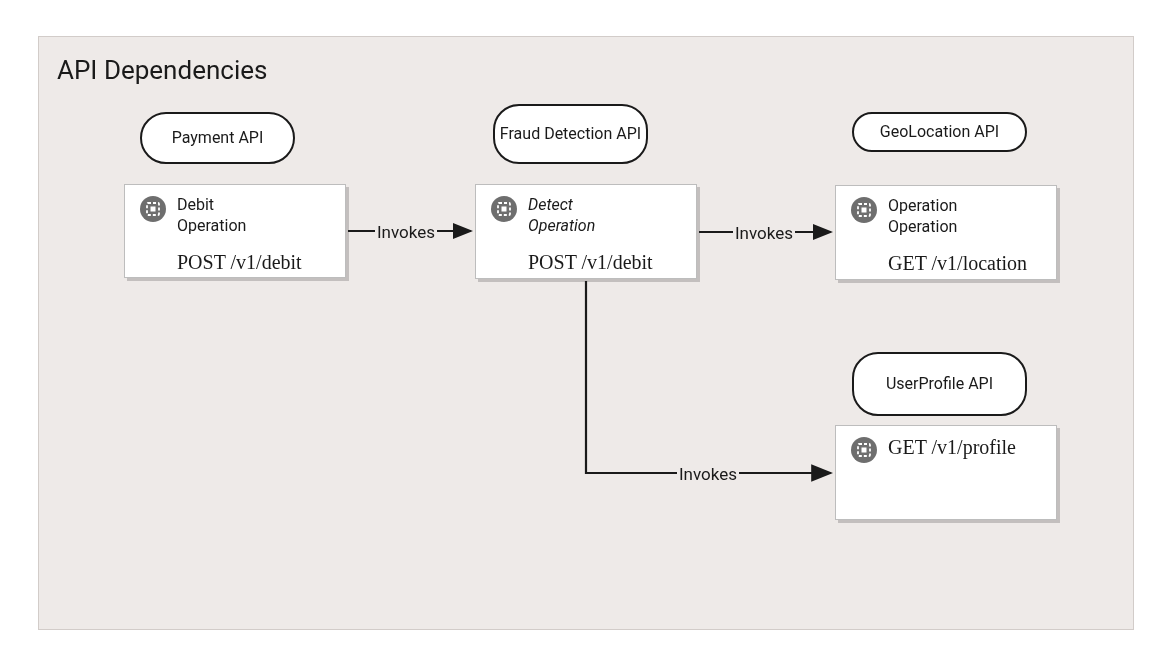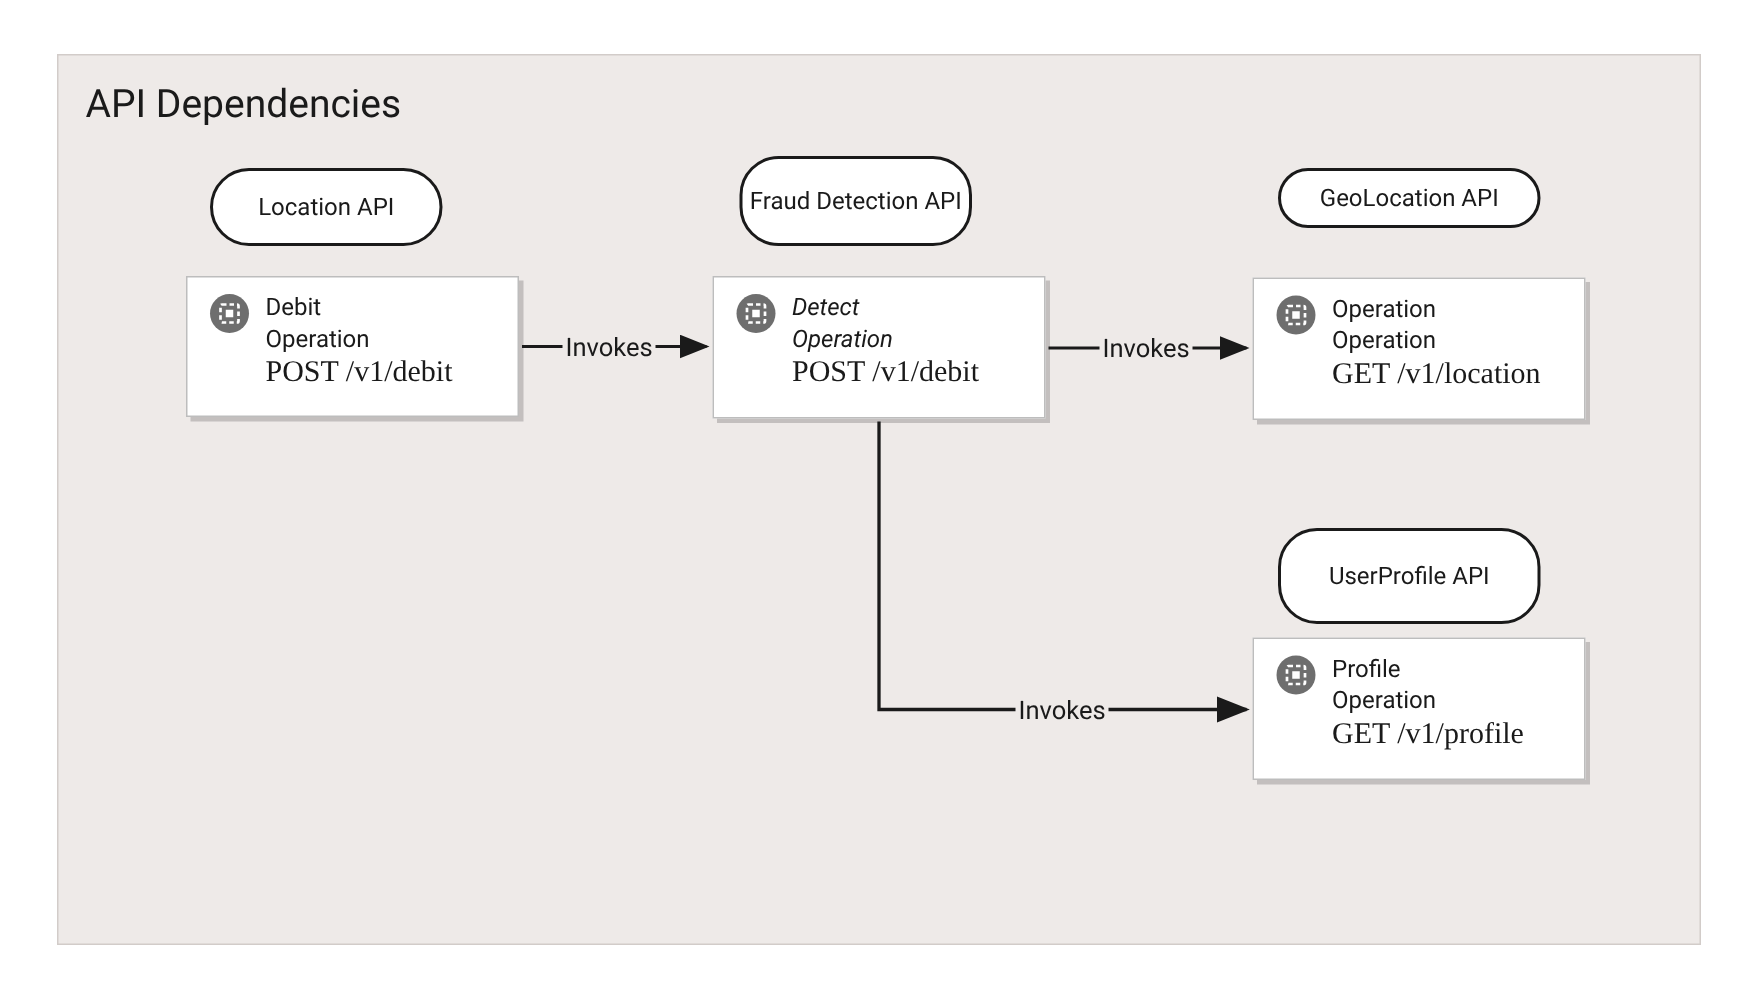--- a/index.html
+++ b/index.html
@@ -52,20 +52,21 @@
     align-items: flex-start;
     gap: 10px;
   }
   .opicon {
     flex-shrink: 0;
     margin-top: 0;
   }
   .opcontent {
     display: flex;
     flex-direction: column;
+    gap: 14px;
     font-size: 16px;
     color: #1a1a1a;
   }
   .opname { line-height: 1.3; }
   .oppath { font-size: 20px; font-family: Liberation Serif, serif; }
   .edge-label {
     position: absolute;
     font-size: 17px;
     color: #1a1a1a;
     background: #eeeae8;
@@ -79,21 +80,21 @@
     pointer-events: none;
   }
 </style>
 </head>
 <body>
 
 <div class="container">
   <div class="title">API Dependencies</div>
 
   <div class="pill" style="left:101px; top:75px; width:155px; height:52px;">
-    <span>Location API</span>
+    <span>Payment API</span>
   </div>
 
   <div class="pill" style="left:454px; top:67px; width:155px; height:60px;">
     <span>Fraud Detection API</span>
   </div>
 
   <div class="pill" style="left:813px; top:75px; width:175px; height:40px;">
     <span>GeoLocation API</span>
   </div>
 
@@ -152,21 +153,20 @@
   <div class="opbox" style="left:796px; top:388px; width:222px; height:95px;">
     <div class="opbox-inner">
       <span class="opicon">
         <svg width="28" height="28" viewBox="0 0 28 28">
           <circle cx="14" cy="14" r="13" fill="#6e6e6e"></circle>
           <rect x="8" y="8" width="12" height="12" rx="1" fill="none" stroke="#fff" stroke-width="1.8" stroke-dasharray="3 2"></rect>
           <rect x="11.5" y="11.5" width="5" height="5" fill="#fff"></rect>
         </svg>
       </span>
       <div class="opcontent">
-        <div class="opname" style="max-width:90px;">Profile Operation</div>
         <div class="oppath">GET /v1/profile</div>
       </div>
     </div>
   </div>
 
   <svg class="arrows">
     <defs>
       <marker id="arrowhead" markerWidth="10" markerHeight="8" refX="9" refY="4" orient="auto">
         <polygon points="0 0, 10 4, 0 8" fill="#1a1a1a"></polygon>
       </marker>

